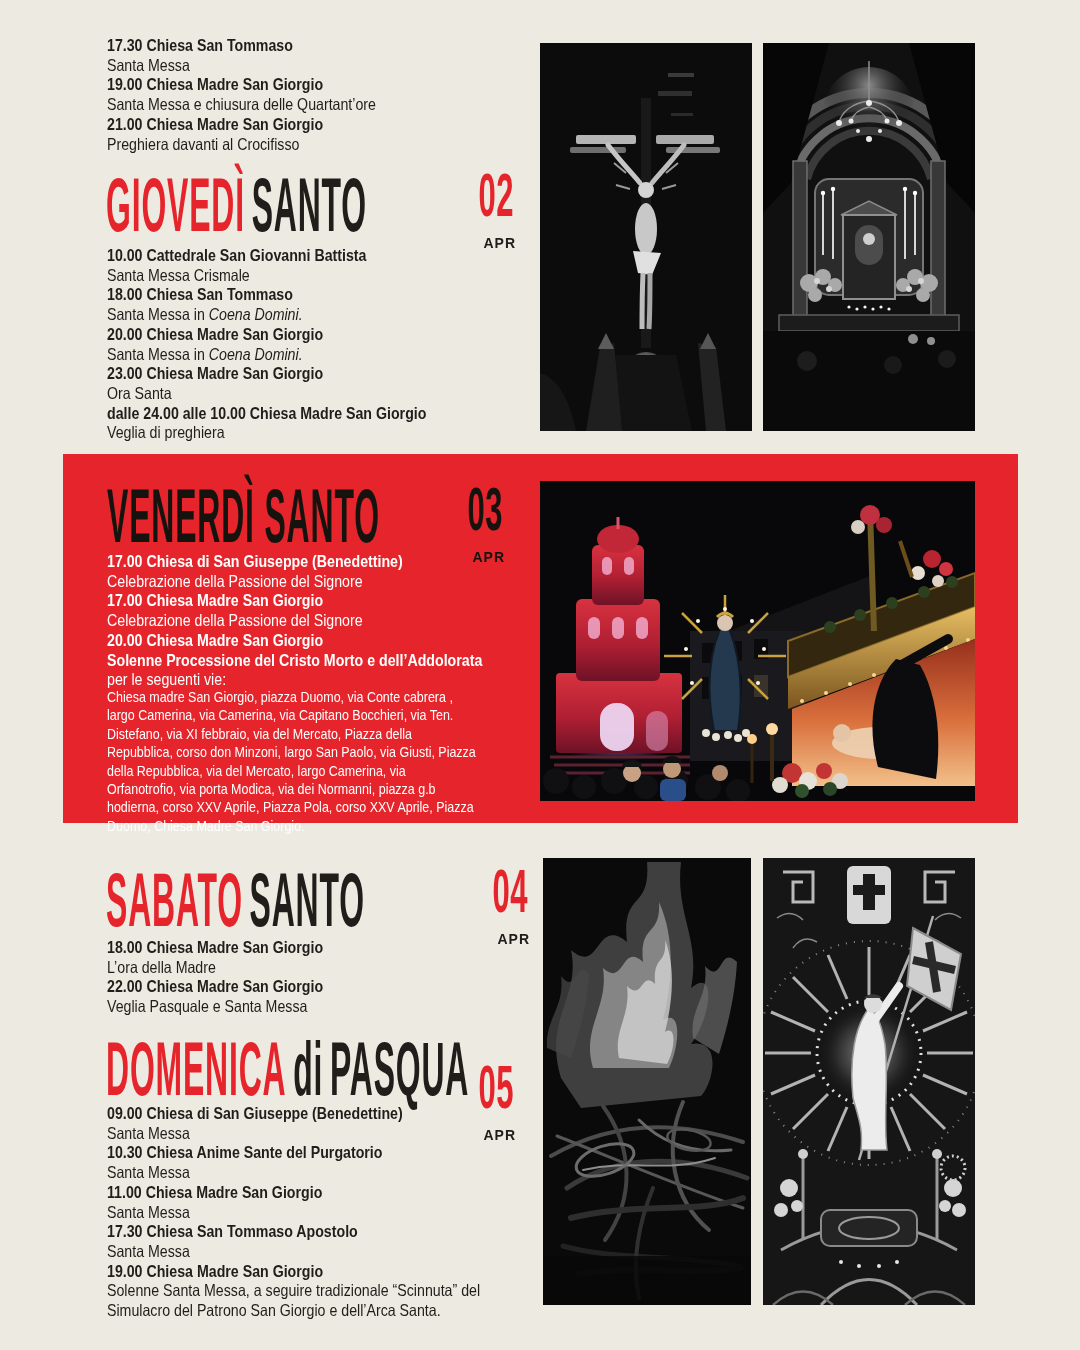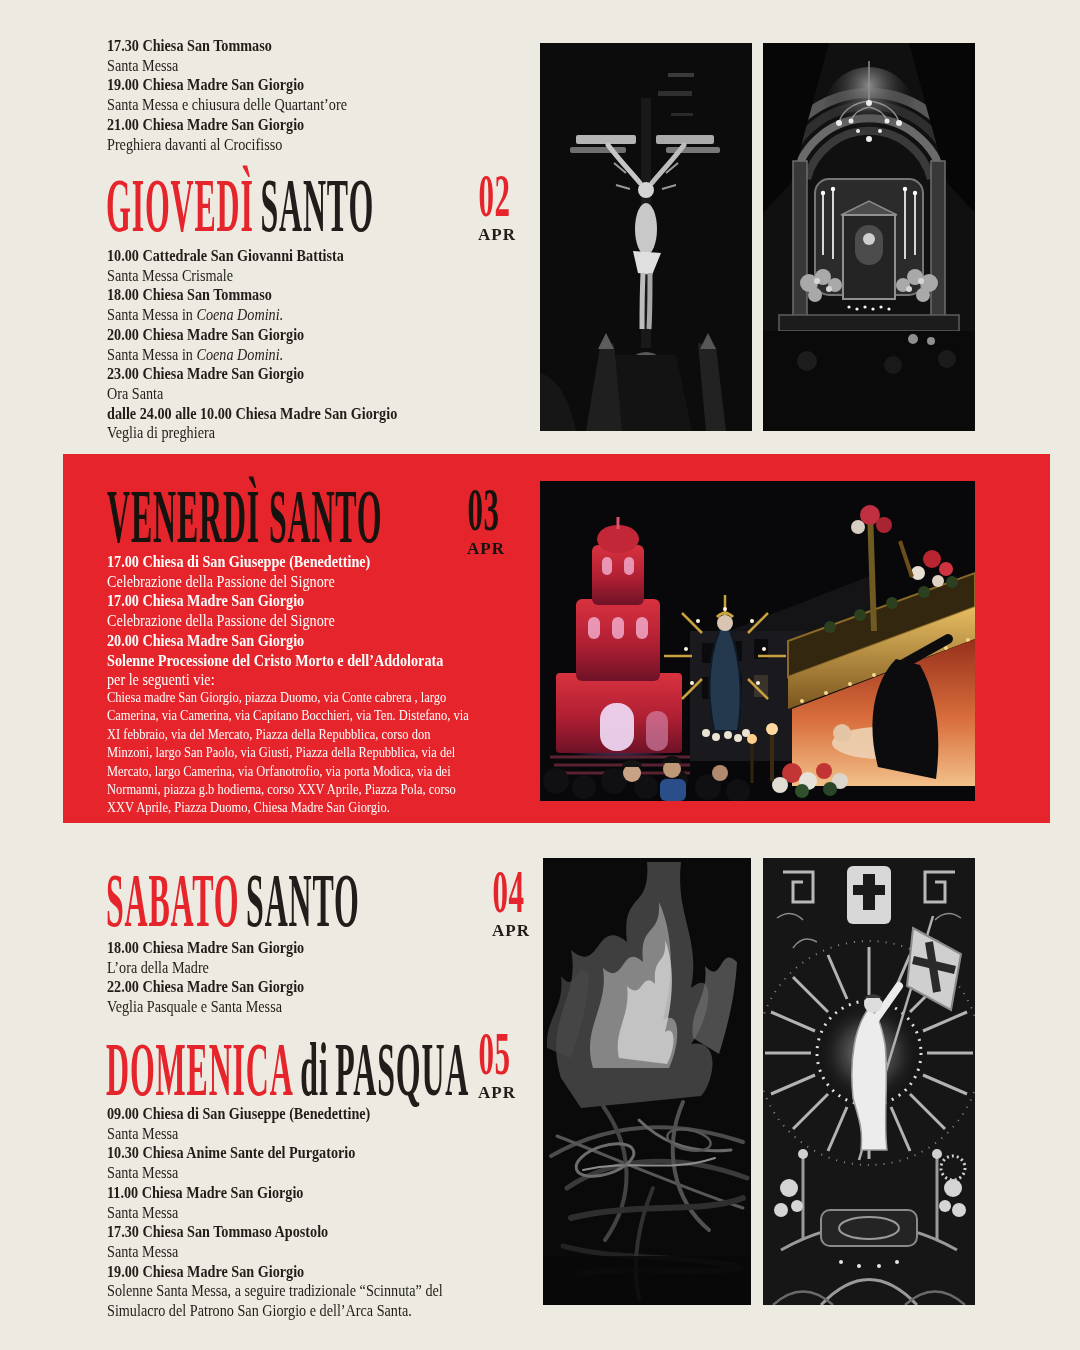--- a/index.html
+++ b/index.html
@@ -1,19 +1,19 @@
 <!DOCTYPE html>
 <html><head>
 <meta charset="utf-8">
 <style>
   html,body{margin:0;padding:0;background:#d8d6cf;}
   .poster{
     position:relative;width:1080px;height:1350px;overflow:hidden;
     background:#edeae1;color:#201d1a;
-    font-family:Liberation Serif, serif;
+    font-family:Liberation Sans, sans-serif;
   }
   
   .col{
     position:absolute;width:460px;
     font-size:16.5px;line-height:19.7px;
     transform:scaleX(0.86);transform-origin:left top;
   }
   .ln{min-height:19.7px;}
   .h{font-weight:bold;}
   .d{font-weight:normal;}
@@ -27,27 +27,27 @@
   .sec-title .red{color:#e5252b;padding-right:16px;}
   .sec-title .blk{color:#201d1a;}
   .sec-title .mid{color:#201d1a;padding-right:16px;}
   .on-red .blk{color:#16130f;}
   
   .date{position:absolute;width:50px;text-align:right;}
   .date .num{
     display:block;font-size:62px;font-weight:bold;line-height:0.88;color:#e5252b;
     transform:scaleX(0.5);transform-origin:center top;letter-spacing:1px;
   }
-  .date .mon{display:block;font-size:17px;font-weight:bold;letter-spacing:1px;color:#201d1a;margin-top:2px;}
+  .date .mon{display:block;font-size:14px;font-weight:bold;letter-spacing:1px;color:#201d1a;margin-top:12px;}
   .date.dark .num{color:#16130f;}
   .date.dark .mon{color:#16130f;}
   
   .red-band{
     position:absolute;left:63px;top:454px;width:955px;height:369px;
-    background:#e5252b;color:#ffffff;padding-left:32px;
+    background:#e5252b;color:#ffffff;
   }
   .red-band .col{color:#ffffff;}
   .route{
     position:absolute;width:430px;
     font-size:14.5px;line-height:18.4px;color:#ffffff;
     transform:scaleX(0.86);transform-origin:left top;
   }
   
   .photo{position:absolute;overflow:hidden;background:#0c0c0c;}
   .photo svg{display:block;width:100%;height:100%;}
@@ -390,21 +390,21 @@
     <span class="mon">APR</span>
   </div>
   <div class="col" style="left:107px;top:938px">
     <div class="ln h">18.00 Chiesa Madre San Giorgio</div>
     <div class="ln d">L’ora della Madre</div>
     <div class="ln h">22.00 Chiesa Madre San Giorgio</div>
     <div class="ln d">Veglia Pasquale e Santa Messa</div>
   </div>
 
   <h2 class="sec-title" style="left:106px;top:1031px"><span class="red">DOMENICA</span><span class="mid">di</span><span class="blk">PASQUA</span></h2>
-  <div class="date" style="left:466px;top:1026px">
+  <div class="date" style="left:466px;top:1060px">
     <span class="num">05</span>
     <span class="mon">APR</span>
   </div>
   <div class="col" style="left:107px;top:1104px">
     <div class="ln h">09.00 Chiesa di San Giuseppe (Benedettine)</div>
     <div class="ln d">Santa Messa</div>
     <div class="ln h">10.30 Chiesa Anime Sante del Purgatorio</div>
     <div class="ln d">Santa Messa</div>
     <div class="ln h">11.00 Chiesa Madre San Giorgio</div>
     <div class="ln d">Santa Messa</div>

